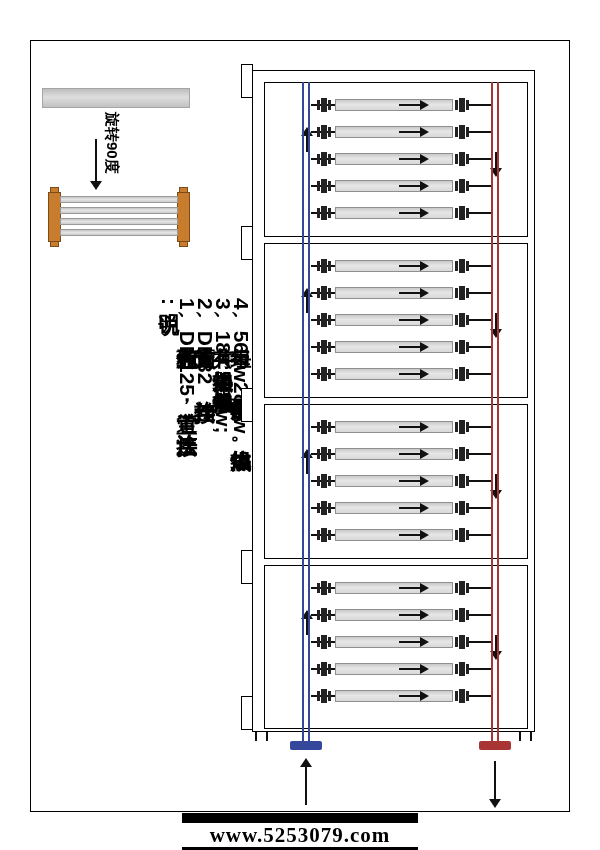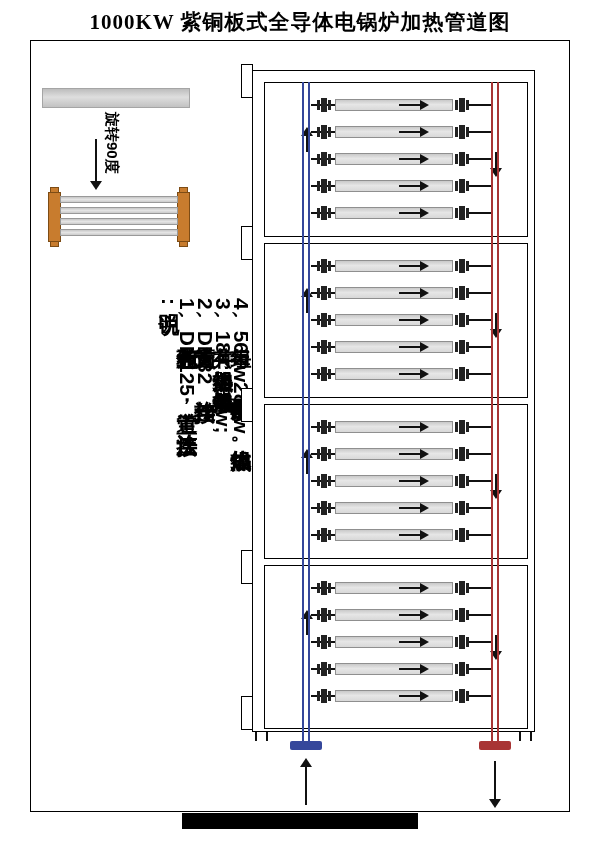--- a/index.html
+++ b/index.html
@@ -70,21 +70,20 @@
   .wbar { width:236px; height:10px; background:#000; }
   .wbar-b { height:6px; }
   .wurl { font-family:"Liberation Serif", serif; font-weight:700; font-size:21px;
           letter-spacing:1px; line-height:24px; }
 </style>
 </head>
 <body>
 
 <div class="page">
 
-  <div class="title">1000KW 紫铜板式全导体电锅炉加热管道图</div>
 
   <div class="frame"></div>
 
   <div class="sideview"></div>
   <div class="rotlabel">旋转90度</div>
   <div class="varr" style="left:90px;top:134px;height:56px;">
     <div class="vsh"></div>
     <div class="vhd-down"></div>
   </div>
   <div class="assembly">
@@ -471,16 +470,17 @@
         <div class="vhd-up"></div>
       </div>
       <div class="varr" style="left: 237px; top: 686px; height: 52px;">
         <div class="vsh"></div>
         <div class="vhd-down"></div>
       </div>
     </div>
 
   <div class="watermark">
     <div class="wbar"></div>
+    <div class="wurl">www.5253079.com</div>
     <div class="wbar wbar-b"></div>
   </div>
 
 </div>
 
 </body></html>

